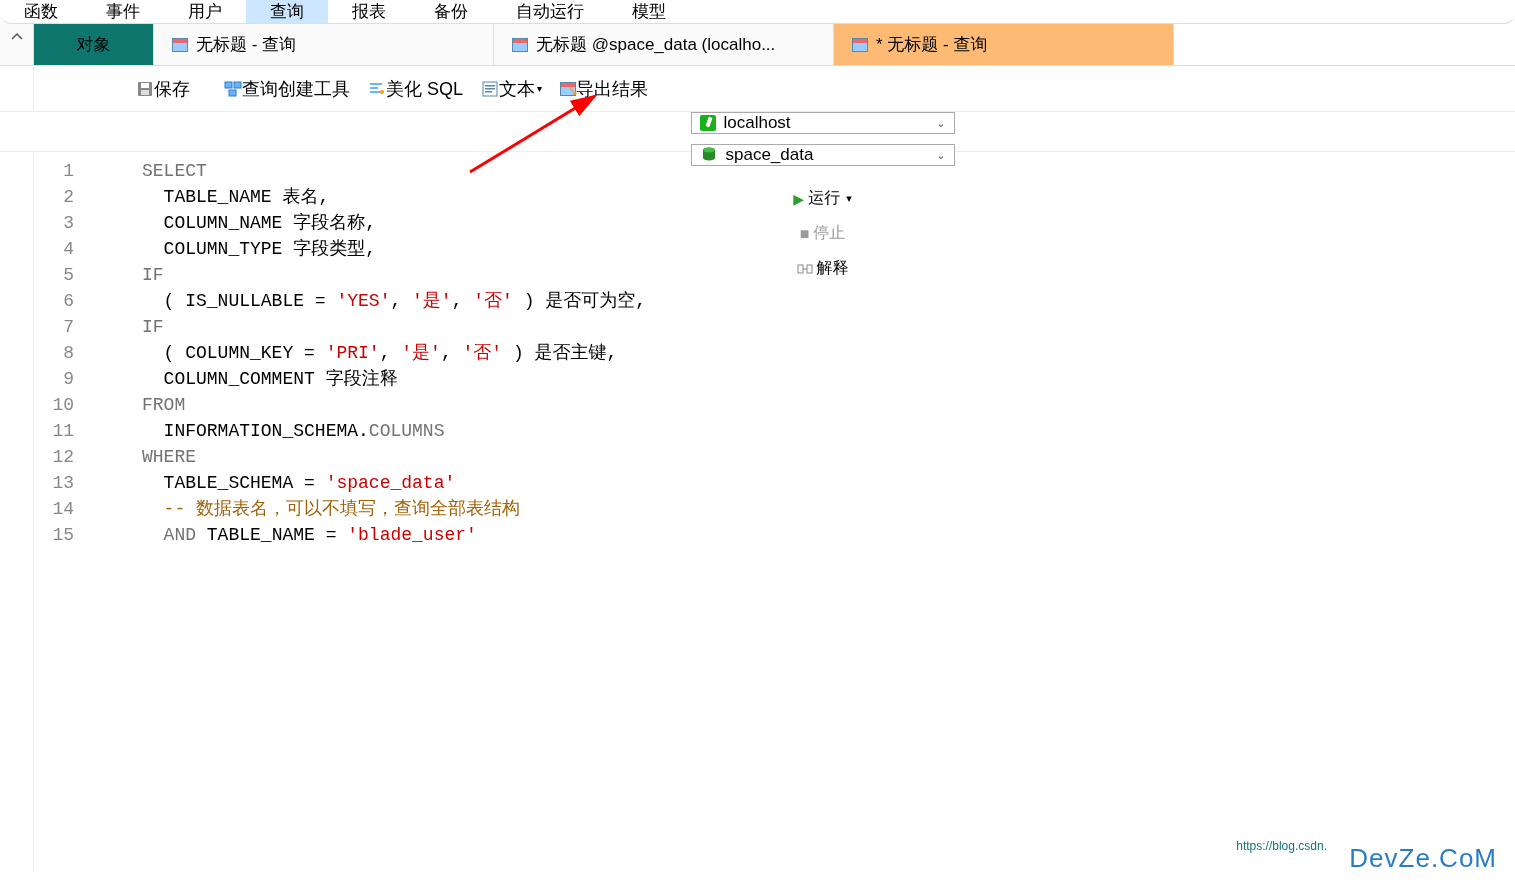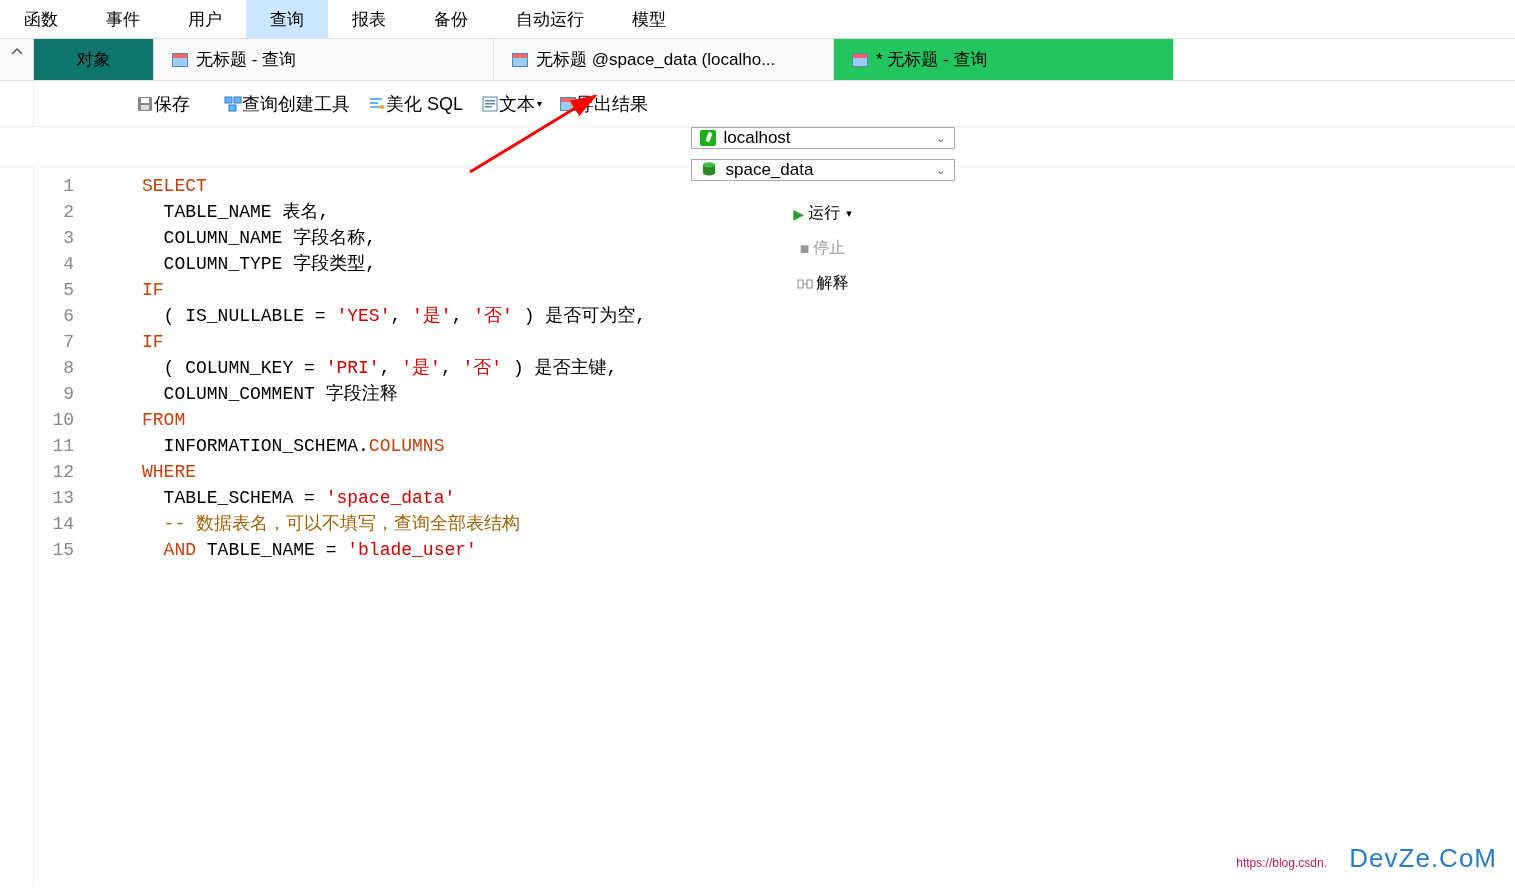--- a/index.html
+++ b/index.html
@@ -1,19 +1,19 @@
 <!DOCTYPE html>
 <html><head>
 <meta charset="utf-8">
 <style>
 * { margin: 0; padding: 0; box-sizing: border-box; }
 body { font-family: "Microsoft YaHei", "SimSun", sans-serif; font-size: 15px; background: #fff; width: 1515px; height: 888px; overflow: hidden; position: relative; }
 
 
-.menu-bar { height: 39px; display: flex; align-items: stretch; border-bottom: 1px solid #ddd; }
+.menu-bar { height: 24px; display: flex; align-items: stretch; border-bottom: 1px solid #ddd; border-radius: 11px; }
 .menu-item { padding: 0 24px; display: flex; align-items: center; cursor: pointer; font-size: 17px; }
 .menu-item.active { background: #cce6ff; }
 
 
 .tab-row { height: 42px; display: flex; align-items: stretch; border-bottom: 1px solid #ddd; background: #fff; }
 .left-nav-col { width: 34px; border-right: 1px solid #ddd; display: flex; align-items: flex-start; justify-content: center; padding-top: 6px; background: #fafafa; }
 .tab { display: flex; align-items: center; padding: 0 18px; border-right: 1px solid #ddd; font-size: 17px; min-width: 100px; }
 .tab.active { background: #fff; }
 .tab .ico { margin-right: 8px; display: inline-flex; }
 .tab-objects { background: #0f766e; justify-content: center; min-width: 120px; }
@@ -33,32 +33,32 @@
 .conn-select .car { margin-left: auto; font-size: 11px; color: #555; }
 .run-btn { display: flex; align-items: center; gap: 4px; cursor: pointer; padding: 2px 6px; font-size: 16px; }
 .run-stop-disabled { color: #999; }
 .run-play { color: #2e9e2e; font-size: 14px; }
 
 
 .editor-wrap { display: flex; height: calc(100% - 168px); }
 .side-pad2 { width: 34px; border-right: 1px solid #eee; }
 .gutter { width: 50px; text-align: right; padding-right: 10px; font-family: "Consolas", "Courier New", monospace; font-size: 18px; color: #888; line-height: 26px; padding-top: 6px; }
 .code { font-family: "Consolas", "Courier New", monospace; font-size: 18px; line-height: 26px; padding-top: 6px; white-space: pre; padding-left: 48px; margin-left: 10px; position: relative; }
-.kw { color: #c2410c; }
+.kw { color: #737373; }
 .str { color: #cc0000; }
 .cmt { color: #a16207; }
 
 
 .arrow-svg { position: absolute; left: 460px; top: 82px; pointer-events: none; }
 
 
 .watermark { position: absolute; right: 18px; bottom: 14px; text-align: right; }
 .watermark .chinese { color: #2a7cc7; font-size: 28px; letter-spacing: 14px; font-weight: 400; }
 .watermark .latin { color: #2a7cc7; font-size: 26px; font-weight: 400; letter-spacing: 1px; }
-.watermark .csdn { position: absolute; right: 170px; bottom: 4px; font-size: 12px; color: #be185d; white-space: nowrap; }
+.watermark .csdn { position: absolute; right: 170px; bottom: 21px; font-size: 12px; color: #0f766e; white-space: nowrap; }
 .ico-table { display: inline-block; width: 16px; height: 14px; background: linear-gradient(#e66, #e66) 0 0/100% 4px no-repeat, #9cf; border: 1px solid #58a; }
 .ico-table2 { display: inline-block; width: 16px; height: 14px; background: linear-gradient(#e66, #e66) 0 0/100% 4px no-repeat, #9cf; border: 1px solid #58a; position: relative; }
 .ico-conn { display: inline-block; width: 16px; height: 16px; background: #18b218; border-radius: 2px; position: relative; }
 .ico-conn::after { content: ""; position: absolute; left: 7px; top: 2px; width: 4px; height: 10px; background: #fff; transform: rotate(20deg); border-radius: 1px; }
 </style>
 </head>
 <body>
 
 <div class="menu-bar" id="menu-bar">
     <div class="menu-item">函数</div>
@@ -85,21 +85,21 @@
         <span class="ico-table"></span>
       </span>
     <span>无标题 - 查询</span>
   </div>
   <div class="tab tab-query">
     <span class="ico">
         <span class="ico-table"></span>
       </span>
     <span>无标题 @space_data (localho...</span>
   </div>
-  <div class="tab tab-query active" style="background:#22c55e;">
+  <div class="tab tab-query active" style="background:#fdba74;">
     <span class="ico">
         <span class="ico-table"></span>
       </span>
     <span>* 无标题 - 查询</span>
   </div>
   <div class="tab-active-extra"></div>
 </div>
 
 <div class="toolbar">
   <div class="side-pad"></div>

